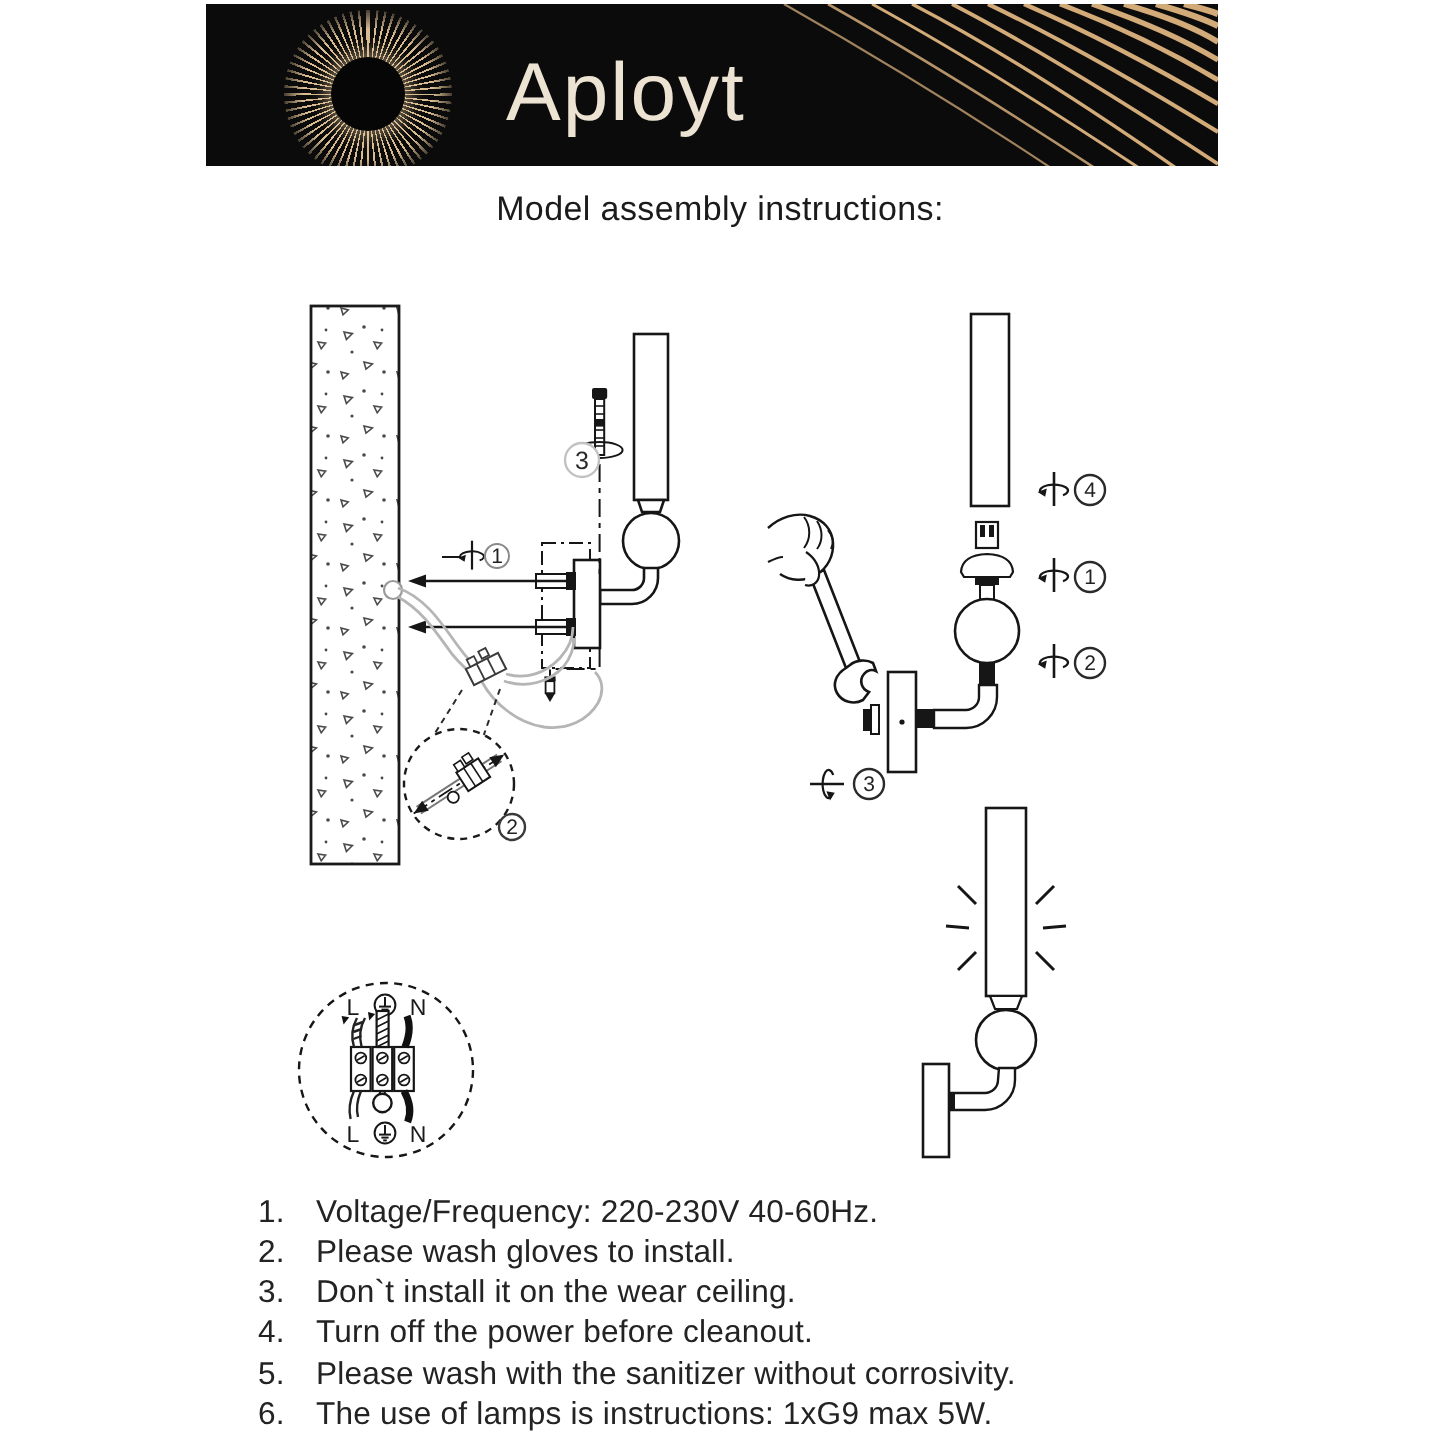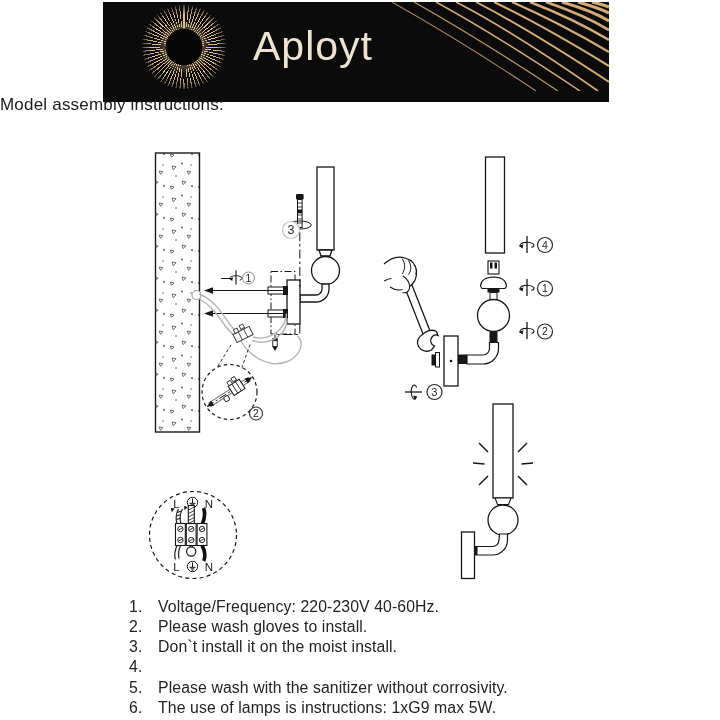--- a/index.html
+++ b/index.html
@@ -1,33 +1,33 @@
 <!DOCTYPE html>
 <html><head>
 <meta charset="utf-8">
 <style>
   html,body{margin:0;padding:0}
   body{width:720px;height:720px;background:#ffffff;position:relative;overflow:hidden;
        font-family:"Liberation Sans",sans-serif;color:#1c1c1c}
 
   
-  .banner{position:absolute;left:103px;top:2px;width:506px;height:100px;background:#0b0b0b;overflow:hidden}
+  .banner{position:absolute;left:103px;top:2px;width:506px;height:81px;background:#0b0b0b;overflow:hidden}
   .logo{position:absolute;left:39px;top:3px;width:84px;height:84px;border-radius:50%;
         background:repeating-conic-gradient(rgba(228,197,152,.95) 0deg 1.7deg,rgba(228,197,152,0) 1.7deg 5.6deg)}
   .logo::after{content:"";position:absolute;inset:-2px;border-radius:50%;
         background:radial-gradient(circle,rgba(11,11,11,0) 0 52%,#0b0b0b 74%)}
   .logo::before{content:"";position:absolute;left:50%;top:50%;width:37px;height:37px;
         transform:translate(-50%,-50%);border-radius:50%;background:#060606;
         box-shadow:0 0 8px 3px rgba(233,204,160,.5);z-index:2}
   .brand{position:absolute;left:150px;top:17px;font-size:41px;line-height:55px;
         color:#ece3d2;letter-spacing:1px;font-weight:400}
   .rays{position:absolute;right:0;top:0}
 
   
-  .title{position:absolute;top:95px;left:0;width:720px;text-align:left;
+  .title{position:absolute;top:95px;left:0;width:720px;text-align:center;
          font-size:17px;line-height:19.5px;letter-spacing:.2px;color:#1b1b1b}
 
   
   .diagram{position:absolute;left:0;top:140px}
   .lbl{font-size:10.5px;fill:#222}
   .lblbig{font-size:12.5px;fill:#2a2a2a}
   .wlbl{font-size:11.5px;fill:#1a1a1a}
 
   
   .list{position:absolute;left:129px;top:598px;font-size:15.8px;letter-spacing:.1px;color:#232323}
@@ -346,24 +346,25 @@
     <div class="row">
       <span class="num">1.</span>
       <span>Voltage/Frequency: 220-230V 40-60Hz.</span>
     </div>
     <div class="row">
       <span class="num">2.</span>
       <span>Please wash gloves to install.</span>
     </div>
     <div class="row">
       <span class="num">3.</span>
-      <span>Don`t install it on the moist install.</span>
+      <span>Don`t install it on the wear ceiling.</span>
     </div>
     <div class="row">
       <span class="num">4.</span>
+      <span>Turn off the power before cleanout.</span>
     </div>
     <div class="row">
       <span class="num">5.</span>
       <span>Please wash with the sanitizer without corrosivity.</span>
     </div>
     <div class="row">
       <span class="num">6.</span>
       <span>The use of lamps is instructions: 1xG9 max 5W.</span>
     </div>
   </div>

